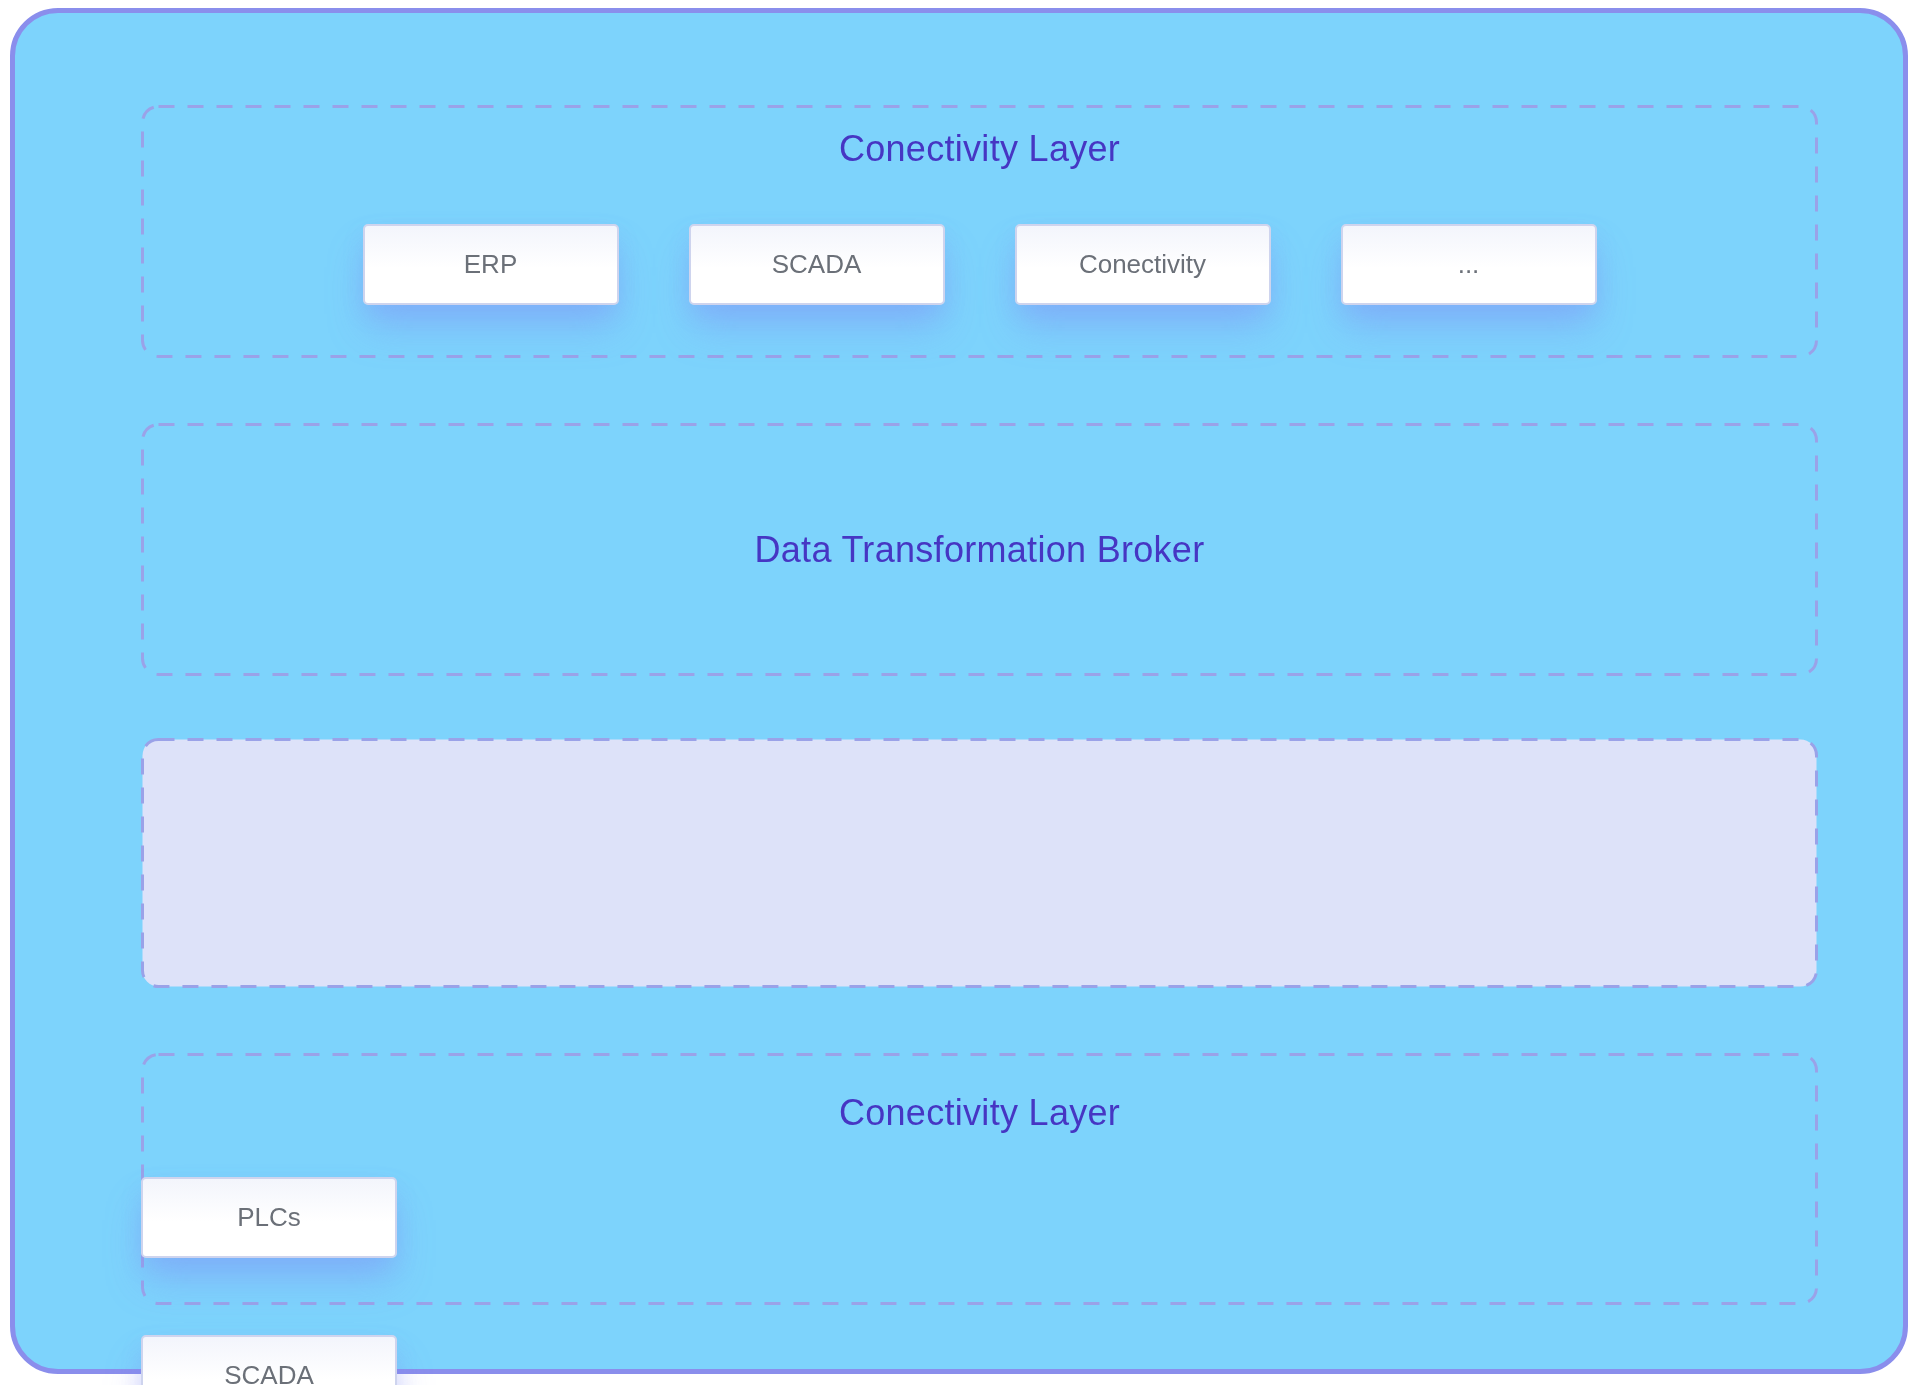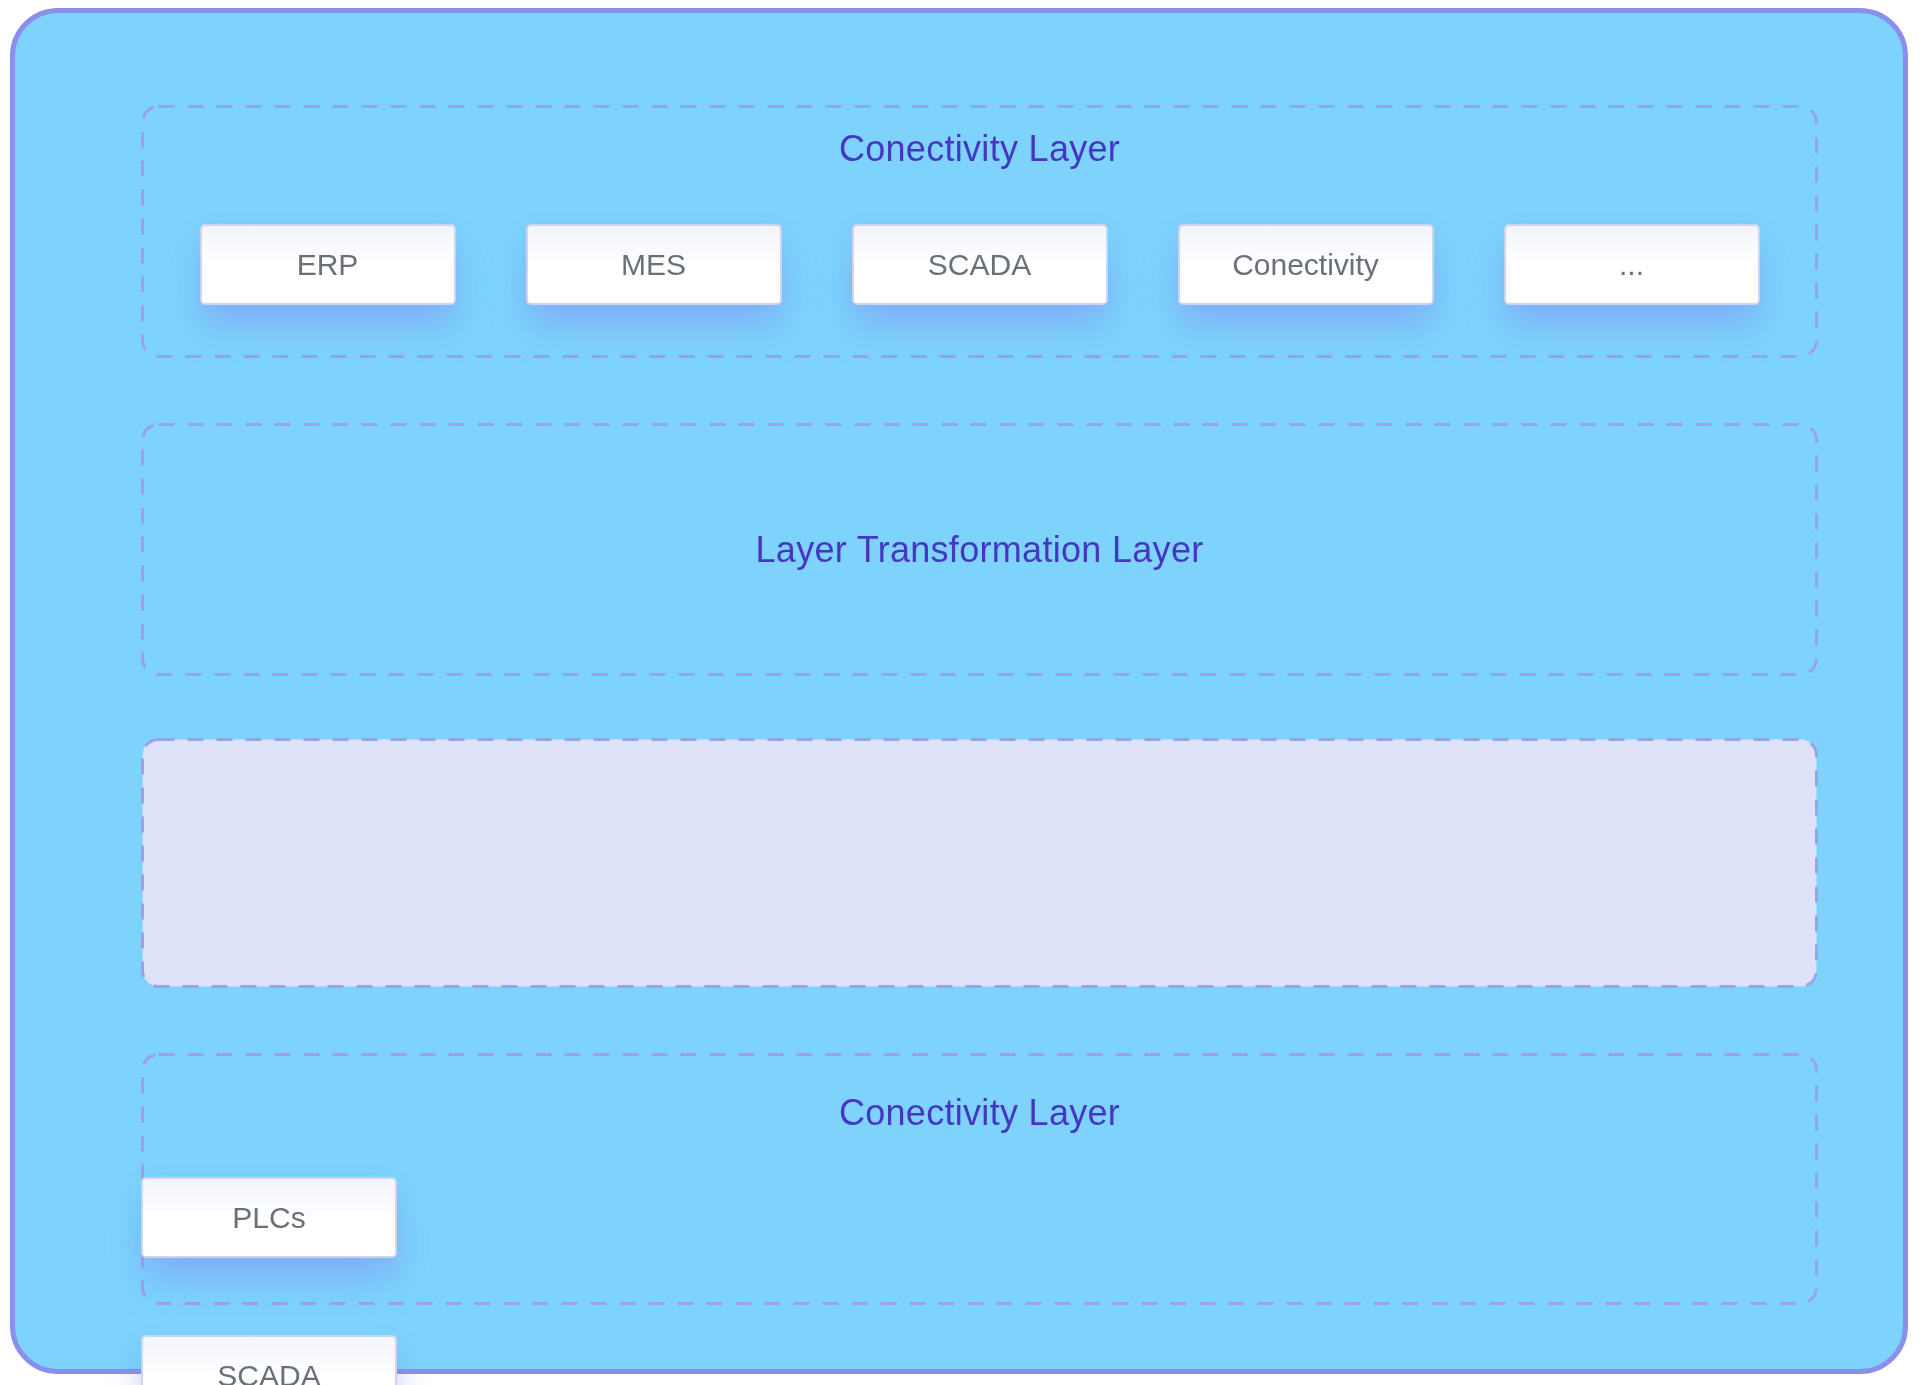--- a/index.html
+++ b/index.html
@@ -69,21 +69,21 @@
   #layer-top .box-row { top: 119px; gap: 70px; }
   #layer-bottom .box-row { top: 124px; gap: 77px; flex-direction: column; }
   .node {
     width: 256px;
     height: 81px;
     box-sizing: border-box;
     border: 2px solid var(--node-border, #ced4ee);
     border-radius: 5px;
     background: linear-gradient(180deg, #f3f5fc 0%, #ffffff 55%);
     color: var(--node-text, #6b7078);
-    font-size: 30px;
+    font-size: 26px;
     display: flex;
     align-items: center;
     justify-content: center;
     box-shadow: 0 26px 38px -4px var(--glow, rgba(129,140,248,0.38)),
                 0 10px 22px -2px var(--glow-soft, rgba(129,140,248,0.22));
   }
   
   #layer-top        { top: 92px;  height: 253px; }
   #layer-transform  { top: 410px; height: 253px; }
   #layer-broker     { top: 725px; height: 250px; }
@@ -94,32 +94,31 @@
 
 <div class="frame">
 
   <section class="layer" id="layer-top">
     <svg class="dash-border" width="1677" height="253" viewBox="0 0 1677 253">
       <rect class="dash-rect" x="1.5" y="1.5" width="1674" height="250" rx="16"></rect>
     </svg>
     <div class="layer-title">Conectivity Layer</div>
     <div class="box-row">
       <div class="node">ERP</div>
-      <div class="node">MES</div>
       <div class="node">SCADA</div>
       <div class="node">Conectivity</div>
       <div class="node">...</div>
     </div>
   </section>
 
   <section class="layer" id="layer-transform">
     <svg class="dash-border" width="1677" height="253" viewBox="0 0 1677 253">
       <rect class="dash-rect" x="1.5" y="1.5" width="1674" height="250" rx="16"></rect>
     </svg>
-    <div class="layer-title v-center">Layer Transformation Layer</div>
+    <div class="layer-title v-center">Data Transformation Broker</div>
   </section>
 
   <section class="layer" id="layer-broker">
     <svg class="dash-border" width="1677" height="250" viewBox="0 0 1677 250">
       <rect class="dash-rect broker-rect" x="1.5" y="1.5" width="1674" height="247" rx="16"></rect>
     </svg>
   </section>
 
   <section class="layer" id="layer-bottom">
     <svg class="dash-border" width="1677" height="252" viewBox="0 0 1677 252">

